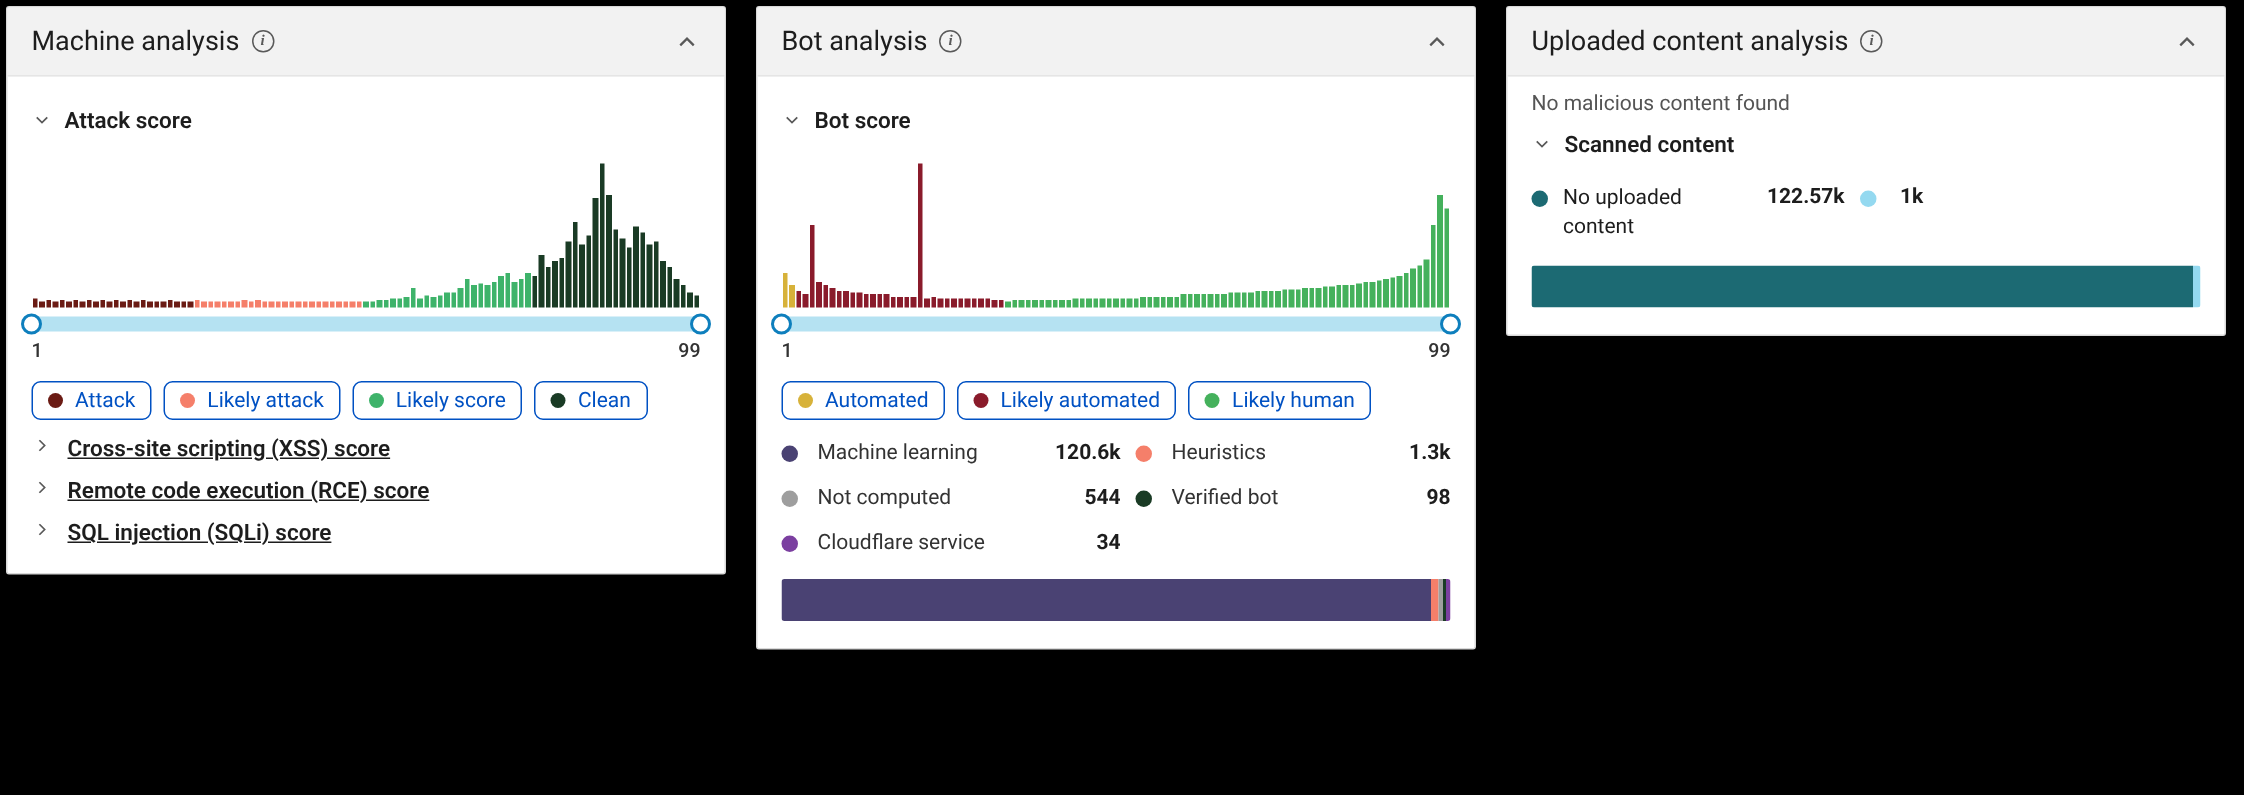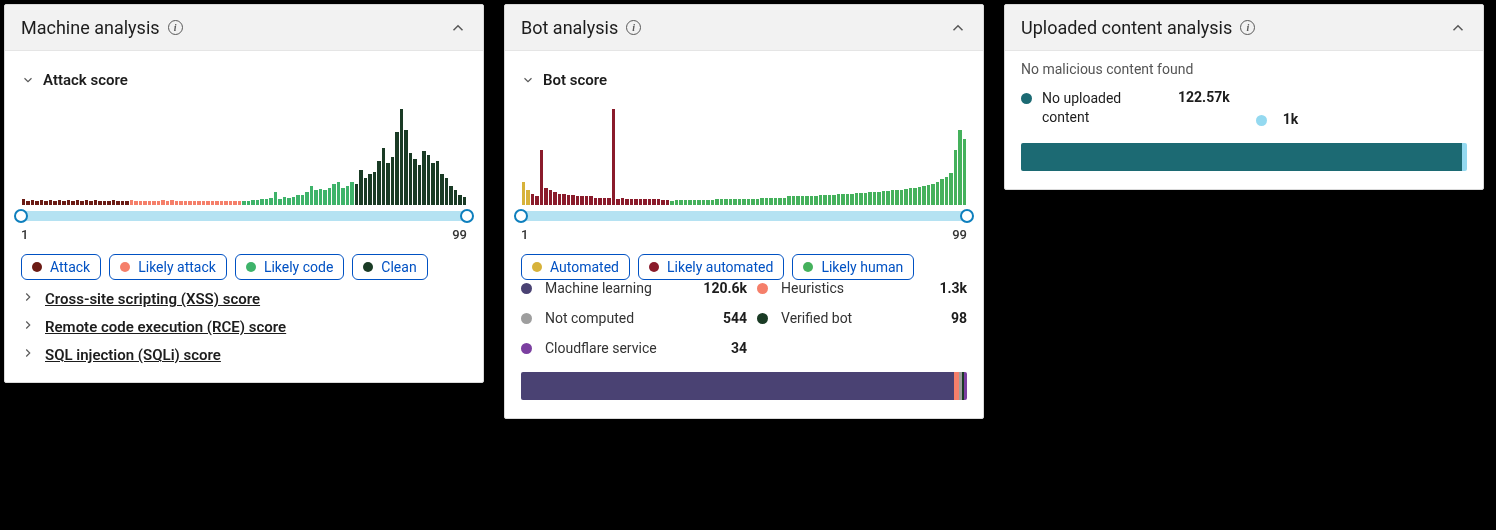--- a/index.html
+++ b/index.html
@@ -65,30 +65,30 @@
   .range-labels { display:flex; justify-content:space-between; font-size:13px; color:#333; margin-top:6px; font-weight:500;}
   .legend-row { display:flex; flex-wrap:wrap; gap:8px; margin-top:12px; }
   .chip {
     border:1px solid #0051c3; color:#0051c3; border-radius:6px;
     padding:4px 10px; display:inline-flex; align-items:center; gap:8px; font-size:14px;
     cursor:pointer; background:#fff;
   }
   .dot { width:10px; height:10px; border-radius:50%; display:inline-block; }
   .exp-row { display:flex; align-items:flex-start; gap:10px; padding:10px 0 0 0;text-decoration:underline; }
   .exp-label { font-size:15px; font-weight:600; }
-  .kv-grid { display:grid; grid-template-columns: 14px 1fr auto 14px 1fr auto; column-gap:10px; row-gap:14px; align-items:center;}
+  .kv-grid { display:grid; grid-template-columns: 14px 1fr auto 14px 1fr auto; column-gap:10px; row-gap:14px; margin-top:14px; align-items:center;}
   .kv-label { color:#333; font-size:14px; }
   .kv-val { font-weight:700; text-align:right; font-size:14px;}
   .dot-lg { width:11px; height:11px; border-radius:50%; }
   .stacked {
     height:28px; width:100%; display:flex; margin-top:16px; border-radius:2px; overflow:hidden;
   }
   .muted { color:#555; font-size:14px; }
   .scanned-row {
-    display:flex; gap:26px; align-items:flex-end; margin-top:12px;
+    display:flex; gap:10px; align-items:flex-start; margin-top:12px;
   }
   .sc-entry { display:flex; gap:10px; align-items:flex-start; }
   .sc-label { max-width:120px; line-height:1.35; }
   .sc-val { font-weight:700; margin-left:6px; }
 </style>
 </head>
 <body>
 
 <div class="board">
 
@@ -225,21 +225,21 @@
           <span class="chip">
             <span class="dot" style="background: rgb(107, 27, 20);"></span>
             <span>Attack</span>
           </span>
           <span class="chip">
             <span class="dot" style="background: rgb(245, 127, 106);"></span>
             <span>Likely attack</span>
           </span>
           <span class="chip">
             <span class="dot" style="background: rgb(62, 179, 106);"></span>
-            <span>Likely code</span>
+            <span>Likely score</span>
           </span>
           <span class="chip">
             <span class="dot" style="background: rgb(26, 59, 37);"></span>
             <span>Clean</span>
           </span>
         </div>
 
       <div id="attack-expanders">
           <div class="exp-row">
             <svg class="small-chevron" viewBox="0 0 24 24">
@@ -445,20 +445,26 @@
         <span class="panel-title">Uploaded content analysis</span>
         <span class="info-icon">i</span>
       </div>
       <svg class="chevron" viewBox="0 0 24 24">
           <polyline points="6 15 12 9 18 15"></polyline>
         </svg>
     </div>
     <div class="panel-body">
       <div class="muted">No malicious content found</div>
 
+      <div class="sub-row">
+        <svg class="small-chevron" viewBox="0 0 24 24">
+            <polyline points="6 9 12 15 18 9"></polyline>
+          </svg>
+        <span class="sub-title">Scanned content</span>
+      </div>
 
       <div class="scanned-row" id="scanned-row">
           <div class="sc-entry">
             <span class="dot-lg" style="background: rgb(28, 106, 115); margin-top: 4px;"></span>
             <span class="sc-label">No uploaded content</span>
             <span class="sc-val">122.57k</span>
           </div>
           <div class="sc-entry">
             <span class="dot-lg" style="background: rgb(148, 217, 240); margin-top: 4px;"></span>
             <span class="sc-val">1k</span>

